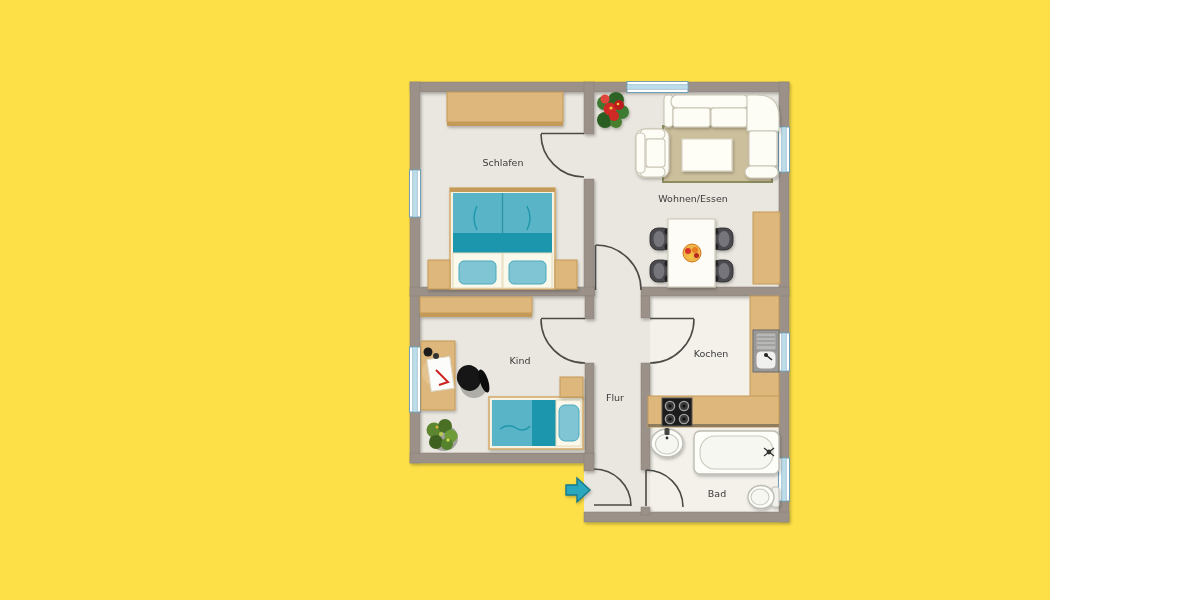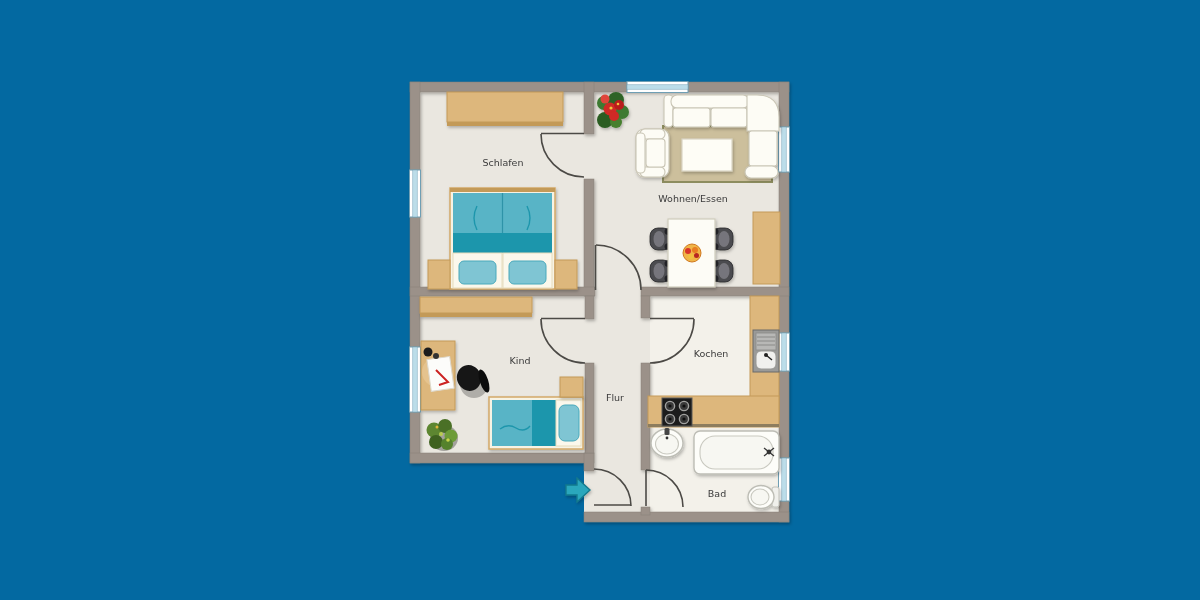--- a/index.html
+++ b/index.html
@@ -1,17 +1,17 @@
 <!DOCTYPE html>
 <html style="--wall: #9b9189; --wall_edge: #878078; --floor: #eae7e0; --floor_light: #f3f1ea; --wood: #ddb77c; --wood_edge: #c39a58; --teal: #58b4c6; --teal_dark: #1f96ac; --pillow: #7fc5d3; --sofa: #fdfcf5; --sofa_edge: #c9c5b5; --window_frame: #6f9fb4; --window_glass: #bcdde9; --door: #4c4a46; --label: #3b3b3b; --arrow: #2ba7bc; --arrow_edge: #157a8d; --chair_dark: #4b4b4f; --plant_green: #55822c; --plant_red: #cf2a25;"><head>
 <meta charset="utf-8">
 <title></title>
 <style>
   html,body { margin:0; padding:0; background:#ffffff; }
-  .page { width:1200px; height:600px; position:relative; background:#0369a1; overflow:hidden; }
+  .page { width:1050px; height:600px; position:relative; background:#fde047; overflow:hidden; }
   svg { display:block; }
   .wall { fill:var(--wall); stroke:var(--wall_edge); stroke-width:.5; }
   .floor { fill:var(--floor); }
   .floor-light { fill:var(--floor_light); }
   .win-frame { fill:#ffffff; stroke:var(--window_frame); stroke-width:1; }
   .win-glass { fill:var(--window_glass); stroke:var(--window_frame); stroke-width:.5; }
   .door { stroke:var(--door); stroke-width:1.6; fill:none; }
   .wood { fill:var(--wood); stroke:var(--wood_edge); stroke-width:1; }
   .wood-dark { fill:var(--wood_edge); stroke:none; }
   .cream { fill:var(--sofa); stroke:var(--sofa_edge); stroke-width:1.1; }

